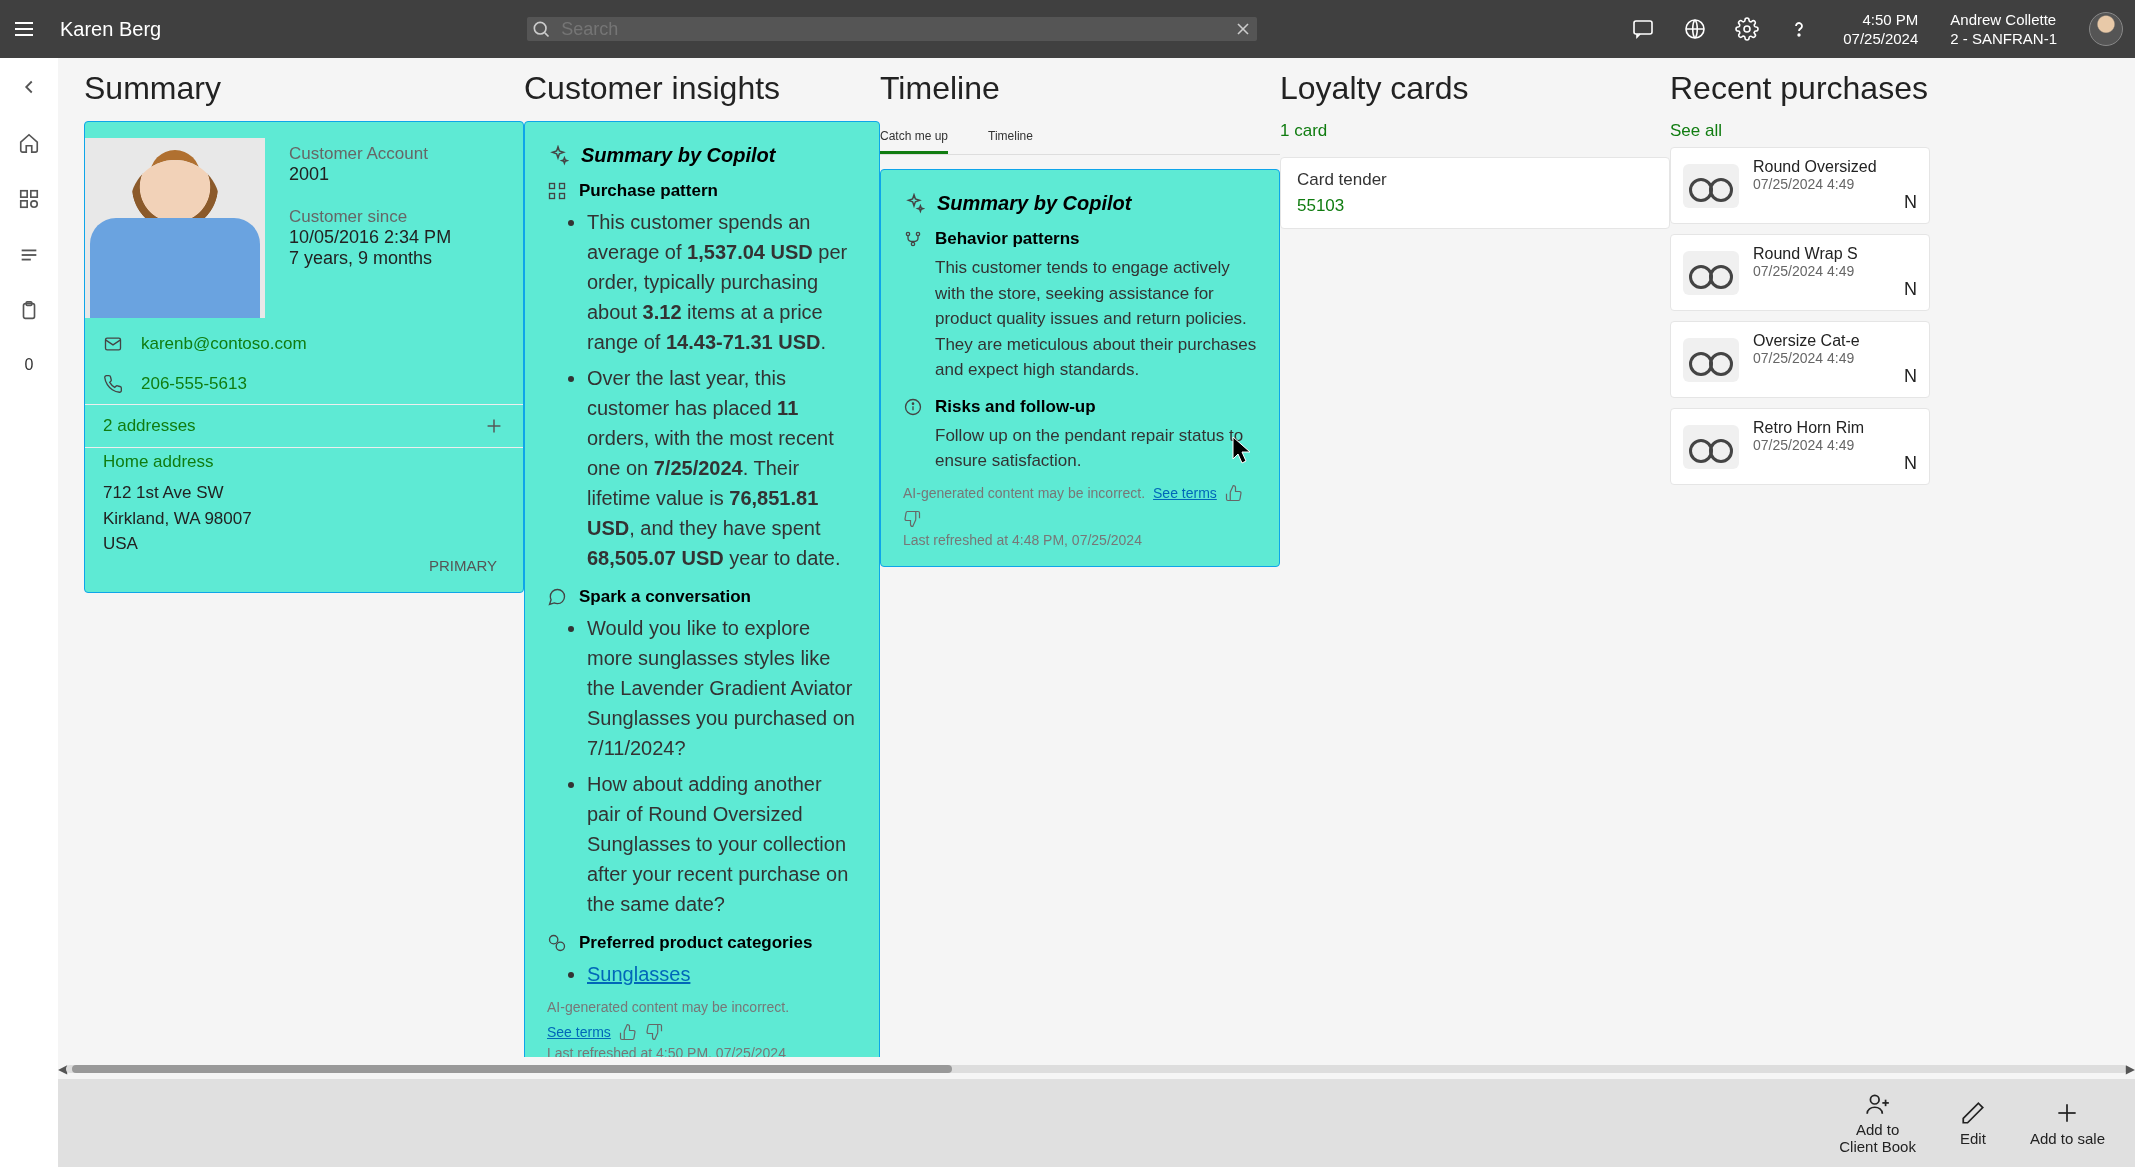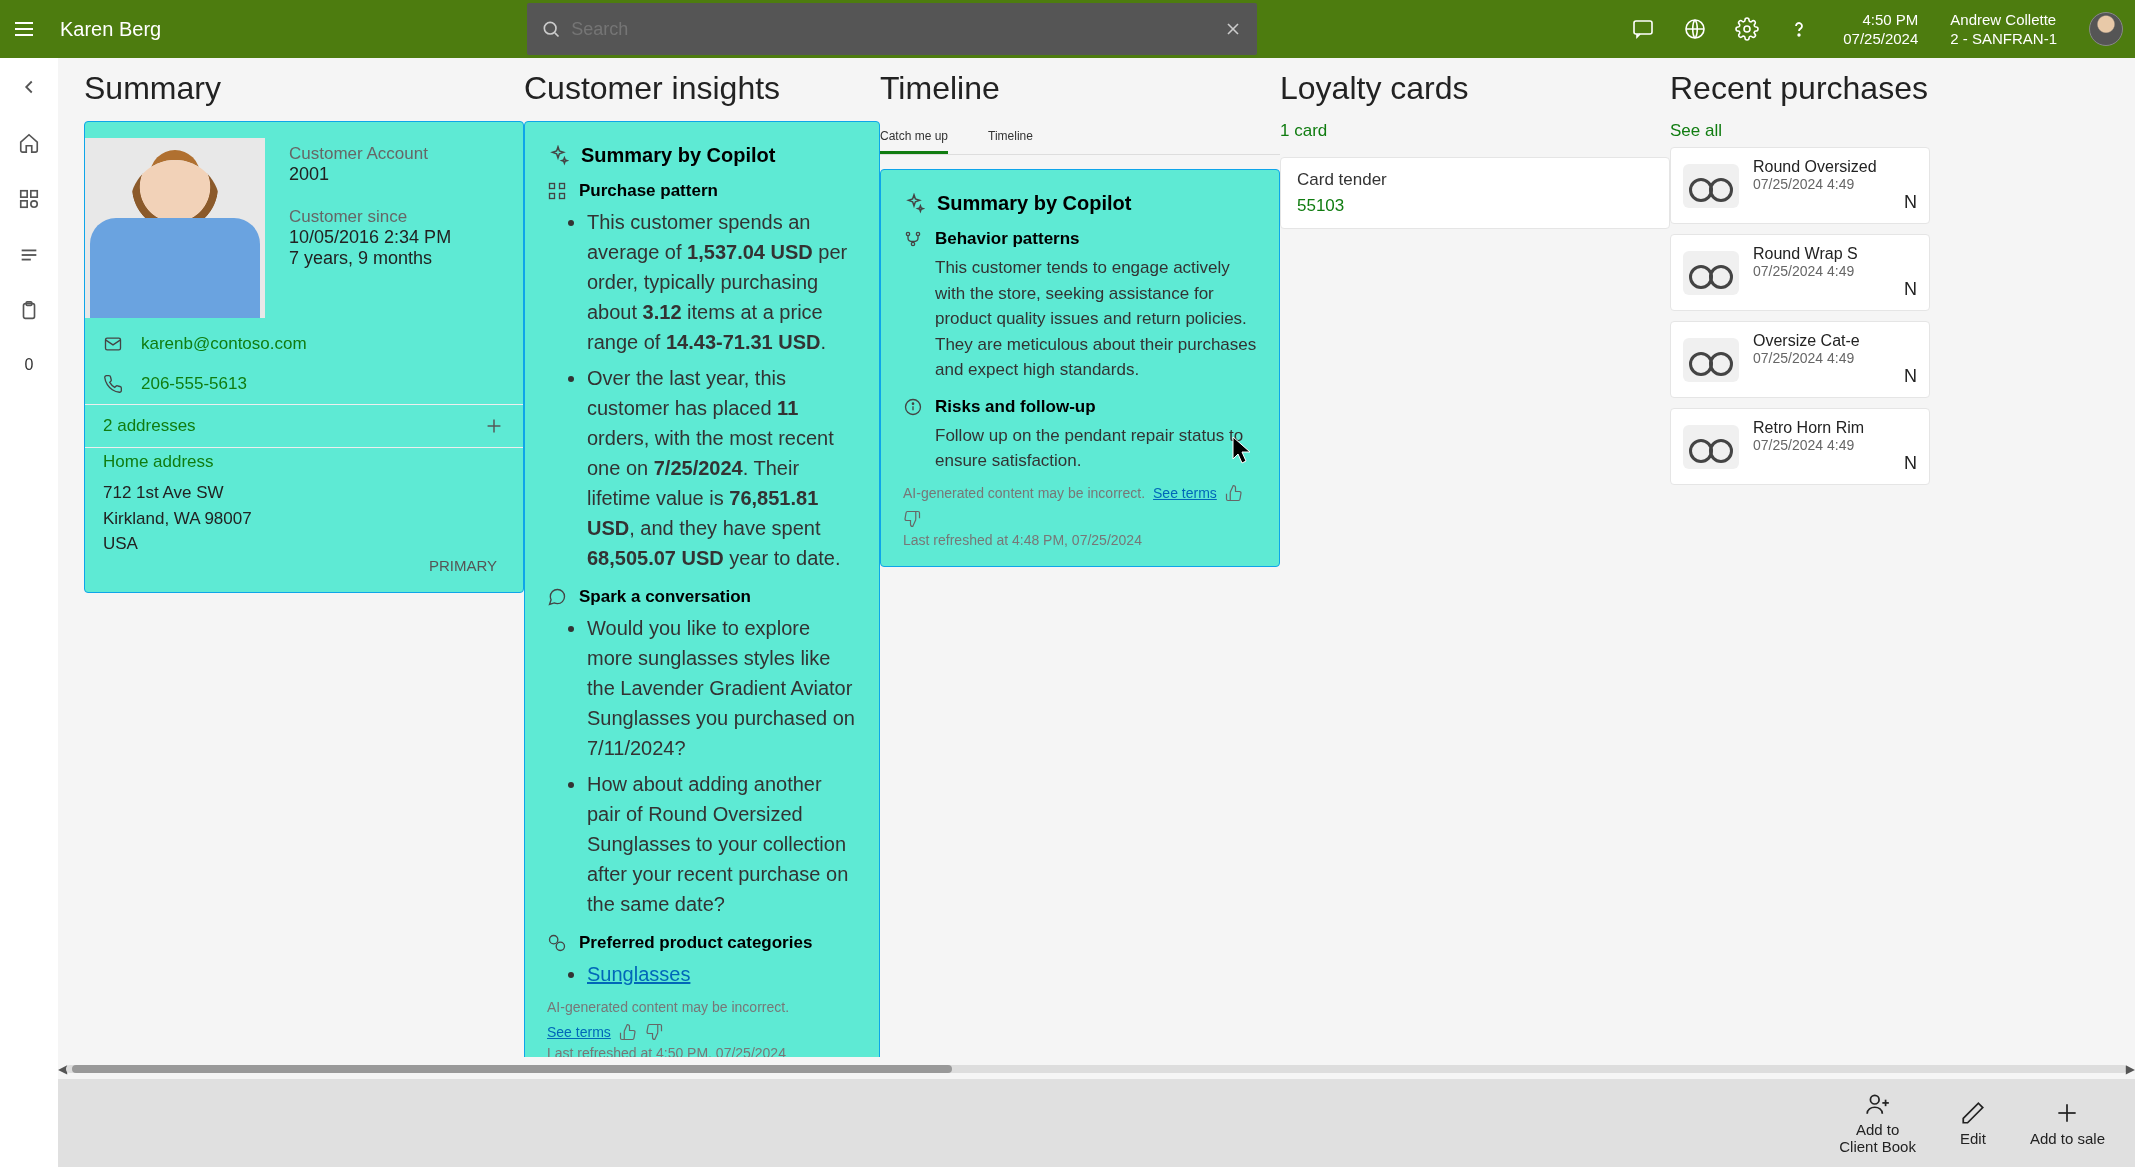--- a/index.html
+++ b/index.html
@@ -7,37 +7,37 @@
     font-family: "Segoe UI", -apple-system, sans-serif;
     background: #f5f5f5;
     overflow: hidden;
     width: 2135px;
     height: 1167px;
     position: relative;
   }
   
   .topbar {
     height: 58px;
-    background: #4d7c0f;
+    background: #404040;
     color: #fff;
     display: flex;
     align-items: center;
     padding: 0 12px;
     gap: 16px;
   }
   .hamburger { width: 24px; height: 24px; cursor: pointer; }
   .title { font-size: 20px; font-weight: 400; margin-left: 8px; flex: 0 0 auto;}
   .search-wrap {
     margin-left: 350px;
     width: 730px;
-    height: 52px;
+    height: 24px;
     background: #555;
     display: flex;
     align-items: center;
-    padding: 0 14px;
+    padding: 0 4px;
     border-radius: 2px;
     gap: 10px;
   }
   .search-wrap input {
     flex: 1;
     background: transparent;
     border: none;
     outline: none;
     color: #ddd;
     font-size: 18px;
@@ -115,21 +115,21 @@
   .prof-info .val { font-size: 18px; color:#222; }
   .contact-row { display:flex; align-items:center; gap:18px; padding:10px 18px; color:#107c10; font-size:17px;}
   .contact-row svg { width:20px;height:20px;color:#444;}
   .addr-header { display:flex; justify-content:space-between; align-items:center; padding:10px 18px; border-top:1px solid #eee; color:#107c10; font-size:17px;}
   .addr-header svg{width:22px;height:22px;color:#555;cursor:pointer;}
   .home-addr { padding: 4px 18px 18px 18px; color:#107c10; font-size:17px; border-top:1px solid #eee;}
   .addr-body { color:#222; font-size:17px; line-height:1.5; margin-top:8px;}
   .primary-tag { text-align:right; font-size:15px; color:#555; padding-right:8px;}
 
   
-  .sec-row { display:flex; align-items:center; gap:12px; margin: 4px 0 10px 0;}
+  .sec-row { display:flex; align-items:center; gap:12px; margin: 4px 0 10px 0; font-style: italic;}
   .sec-row svg { width:22px;height:22px;color:#444; flex-shrink:0;}
   .sec-row .ttl { font-size:20px; font-weight:600;}
   .sub-row { display:flex; align-items:center; gap:12px; margin: 14px 0 6px 0;}
   .sub-row svg{width:20px;height:20px;color:#444;flex-shrink:0;}
   .sub-row .sttl { font-size:17px; font-weight:600;}
   ul.bul { list-style: disc; padding-left: 40px; font-size:20px; color:#333; line-height:1.5;}
   ul.bul li { margin-bottom:6px;}
   .para { font-size:17px; color:#333; line-height:1.5; padding-left:32px;}
   .link { color:#0067b8; text-decoration:underline; cursor:pointer;}
 

